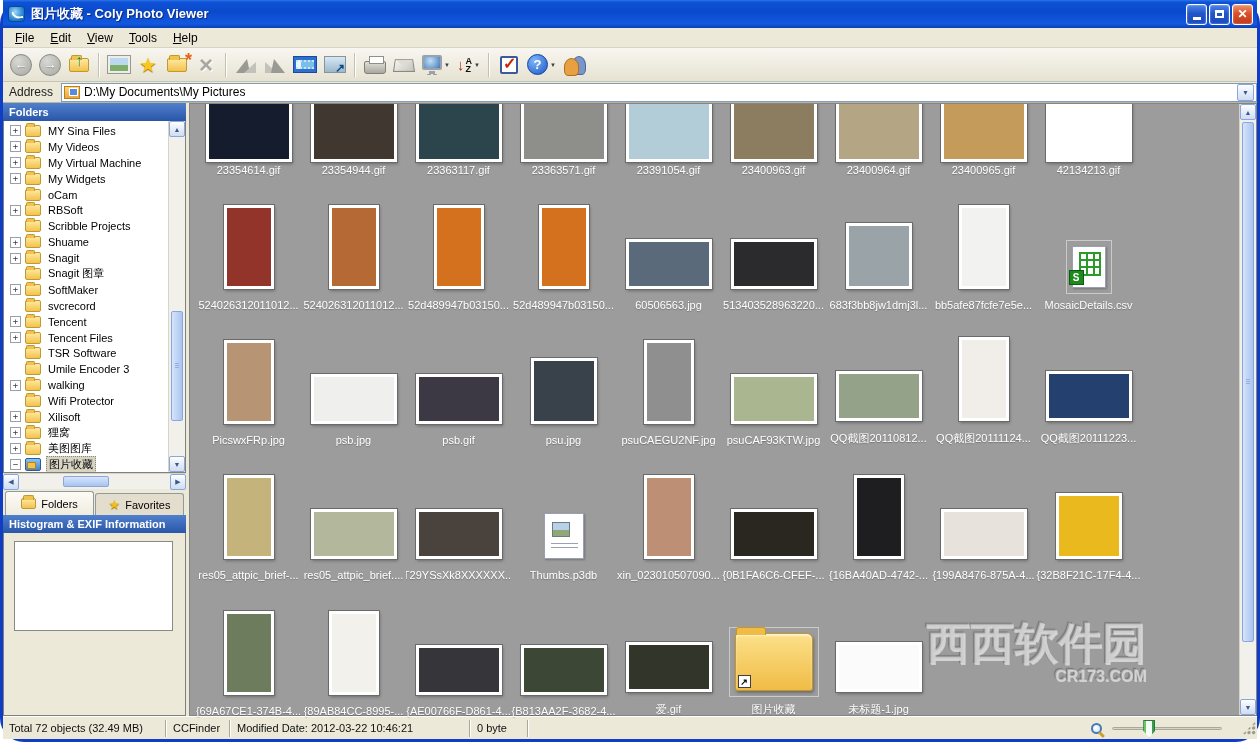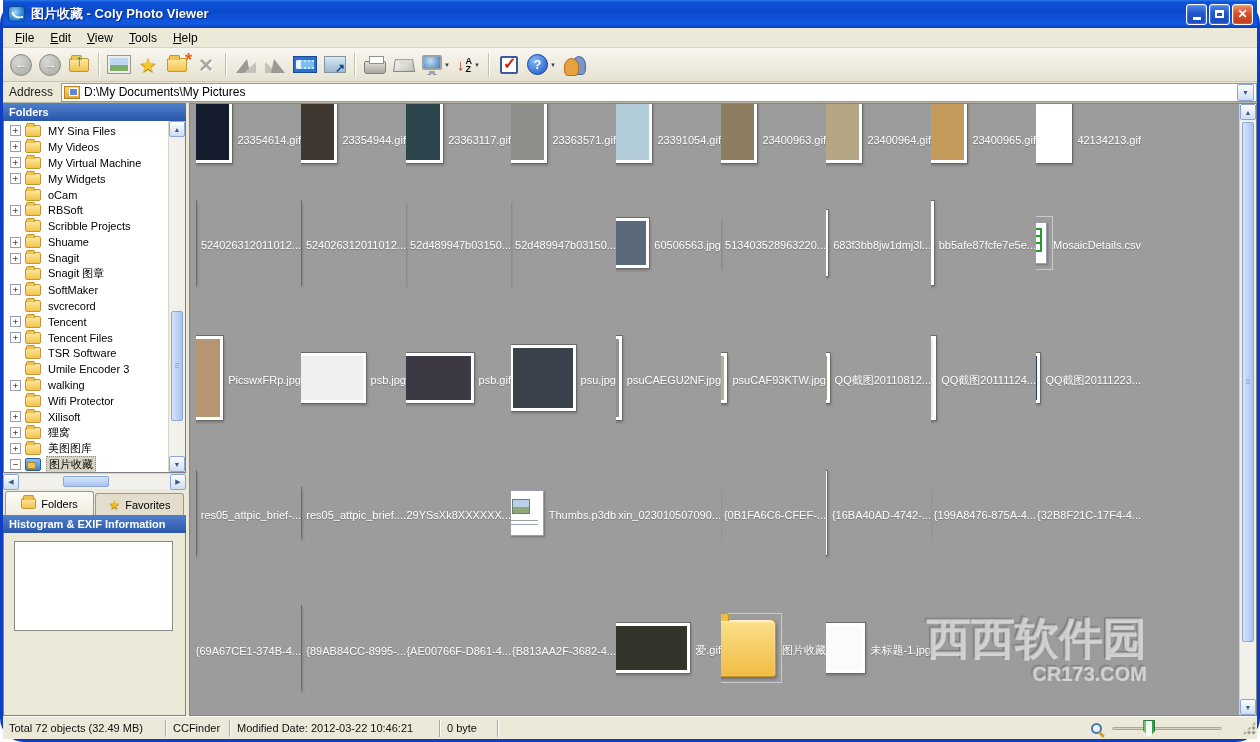--- a/index.html
+++ b/index.html
@@ -126,21 +126,21 @@
   .side-tab.active { background:linear-gradient(180deg,#fdfbf6,#efecdf); height:24px; font-weight:normal; }
   .tab-fold { width:15px; height:11px; }
   .tab-star { color:#f0c020; font-size:13px; text-shadow:0 1px 1px #a06a00; line-height:11px; }
 
   .hist-area { flex:1; background:#ece9d8; border:1px solid #808080; border-top:none; min-height:0; }
   .hist-box { width:calc(100% - 22px); height:90px; margin:8px 10px; background:#fff; border:1px solid #8a8a84; }
 
   
   .main { flex:1; position:relative; background:#9c9c9c; border:1px solid #848484; min-width:0; display:flex; }
   .grid { flex:1; display:grid; grid-template-columns:repeat(9,105px); grid-template-rows:75px 135px 135px 135px 136px; padding-left:6px; }
-  .cell { display:flex; align-items:center; justify-content:flex-end; overflow:hidden; padding-bottom:3px; }
+  .cell { display:flex; flex-direction:column; align-items:center; justify-content:flex-end; overflow:hidden; padding-bottom:3px; }
   .cellinner { display:flex; align-items:center; justify-content:center; margin-bottom:5px; padding:5px; }
   .cellinner.selbox { border:1px solid #cacaca; }
   .thumb { border:3px solid #fff; outline:1px solid #6a6a6a; box-shadow:1px 2px 3px rgba(0,0,0,.3); }
   .thumb.landscape { width:86px; height:50px; }
   .thumb.portrait { width:50px; height:84px; }
   .thumb.square { width:66px; height:66px; }
   .row1 .thumb { width:86px; height:88px; margin-top:-40px; }
   .row1 .cellinner { margin-bottom:2px; padding:0 5px; }
   .thumb.emoji { background-image:radial-gradient(circle 7px at 11px 11px,#f0c020 85%,transparent 90%); background-size:24px 22px; background-color:#fff !important; }
   .clabel { font-size:11px; color:#fff; white-space:nowrap; text-shadow:0 1px 1px rgba(0,0,0,.25); }
@@ -158,21 +158,21 @@
                        background:repeating-linear-gradient(180deg,#9aa2ac 0 1px,transparent 1px 4px); }
   .bigfolder { width:78px; height:58px; background:linear-gradient(180deg,#fce08a,#f0bc45); border:1px solid #c6952c; border-radius:3px 6px 3px 3px;
                position:relative; box-shadow:inset 0 2px 2px rgba(255,255,255,.6),1px 2px 3px rgba(0,0,0,.3); }
   .bigfolder::before { content:""; position:absolute; top:-7px; left:0px; width:28px; height:7px; background:#f0bc45;
                        border:1px solid #c6952c; border-bottom:none; border-radius:3px 3px 0 0; }
   .shortcut-badge { position:absolute; left:2px; bottom:2px; width:13px; height:13px; background:#fff; border:1px solid #404040;
                     color:#000; font-size:9px; font-weight:bold; display:flex; align-items:center; justify-content:center; }
 
   .watermark { position:absolute; right:110px; bottom:30px; font-size:44px; font-weight:bold; color:rgba(220,220,220,.45);
                text-shadow:1px 1px 0 rgba(255,255,255,.55),-1px -1px 1px rgba(90,90,90,.55); pointer-events:none; white-space:nowrap; z-index:5; }
-  .watermark small { font-size:20px; display:block; text-align:right; margin-top:-6px; }
+  .watermark small { font-size:16px; display:block; text-align:right; margin-top:-6px; }
 
   
   .statusbar { height:23px; flex:0 0 23px; background:#ece9d8; border-top:1px solid #fff; display:flex; align-items:center; font-size:11px; color:#101010; }
   .st-seg { padding:0 6px; white-space:nowrap; overflow:hidden; }
   .st-sep { width:2px; height:17px; border-left:1px solid #aca899; border-right:1px solid #fff; flex:0 0 2px; }
   .st-flex { flex:1; }
   .mag { width:11px; height:11px; border:2px solid #4878b8; border-radius:50%; position:relative; background:radial-gradient(circle at 35% 35%,#fff,#cfe4f8); margin-right:10px; }
   .mag::after { content:""; position:absolute; right:-5px; bottom:-4px; width:7px; height:3px; background:#c8a030; transform:rotate(45deg); border-radius:1px; }
   .sl-track { width:110px; height:3px; background:#d8d4c4; border:1px solid #aca899; border-radius:2px; position:relative; margin-right:14px; }
   .sl-thumb { position:absolute; left:28%; top:-8px; width:12px; height:18px;
@@ -710,21 +710,21 @@
       </div>
     </div>
 
   </div>
 
   <div class="statusbar">
     <span class="st-seg" style="width:162px;">Total 72 objects (32.49 MB)</span>
     <span class="st-sep"></span>
     <span class="st-seg" style="width:62px;">CCFinder</span>
     <span class="st-sep"></span>
-    <span class="st-seg" style="width:208px;">Modified Date: 2012-03-22 10:46:21</span>
+    <span class="st-seg" style="width:238px;">Modified Date: 2012-03-22 10:46:21</span>
     <span class="st-sep"></span>
     <span class="st-seg" style="width:56px;">0 byte</span>
     <span class="st-sep"></span>
     <span class="st-flex"></span>
     <span class="mag"></span>
     <span class="sl-track">
       <span class="sl-thumb"></span>
     </span>
     <span class="grip"></span>
   </div>

